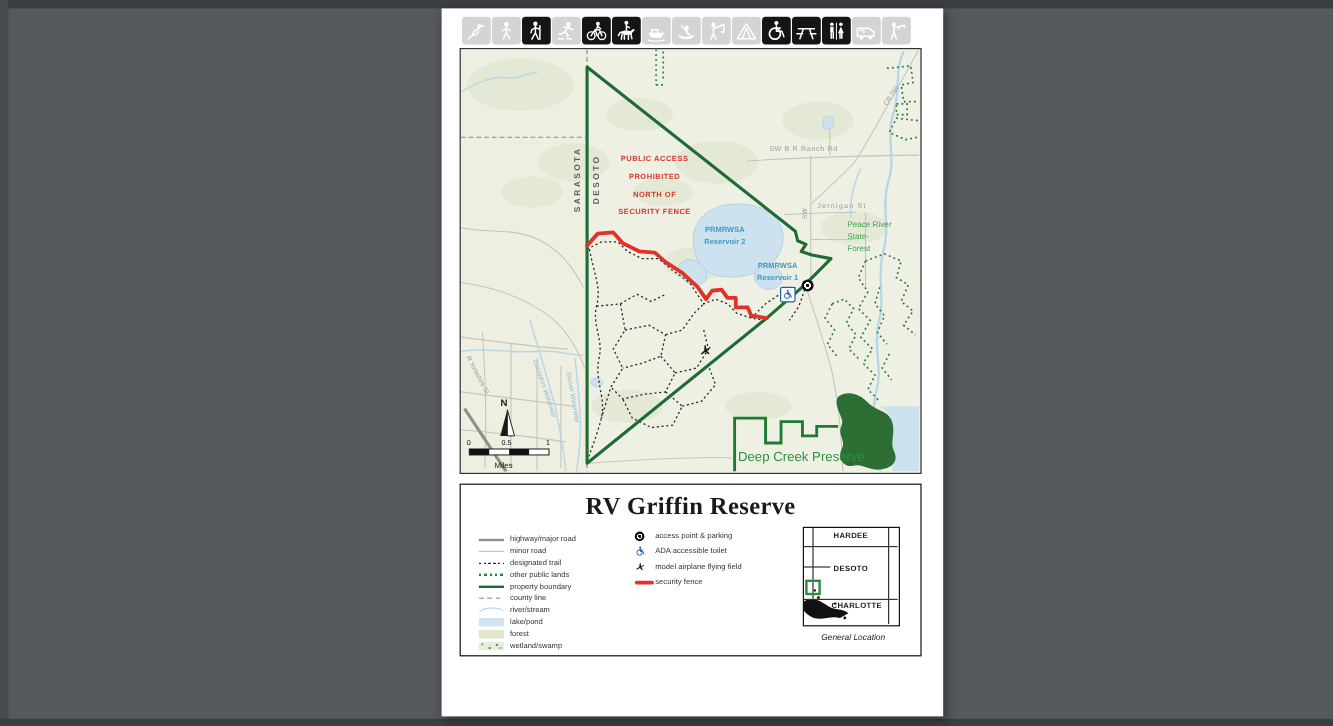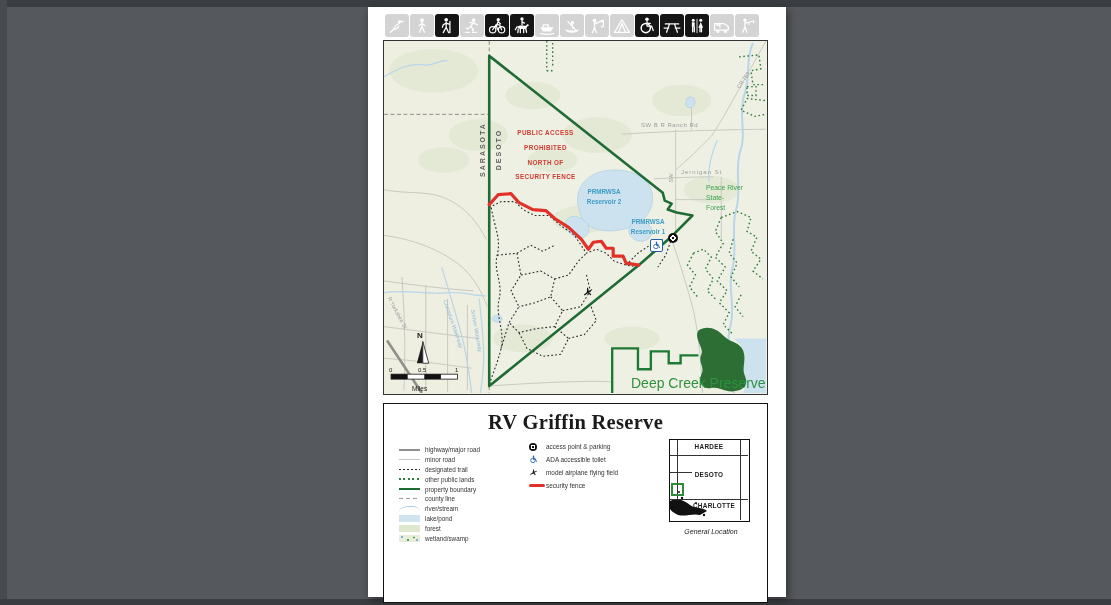--- a/index.html
+++ b/index.html
@@ -37,39 +37,39 @@
   .county.des{left:76px;top:105px;transform:rotate(-90deg);}
   .bluelab{color:#3d9cc6;font-size:6.3px;font-weight:bold;text-align:center;line-height:9.6px;}
   .res2{left:190px;top:146px;width:60px;}
   .res1{left:236px;top:176px;width:56px;}
   .roadlab{color:#9b9b9b;font-size:6px;}
   .ranch{left:257px;top:81px;letter-spacing:.5px;}
   .jernigan{left:297px;top:128px;letter-spacing:1px;}
   .swroad{left:283px;top:134px;transform:rotate(-90deg);font-size:5.5px;}
   .cr769{left:350px;top:36px;transform:rotate(-56deg);font-size:5.5px;}
   .peace{left:322px;top:142px;color:#3da34e;font-size:6.8px;line-height:10px;}
-  .deepcreek{left:231px;top:334px;color:#2f9140;font-size:14px;margin-left:16px;}
+  .deepcreek{left:231px;top:334px;color:#2f9140;font-size:11px;}
   .wway{color:#8fbdd8;font-style:italic;font-size:5.5px;transform-origin:0 0;}
   .cocoplum{left:64px;top:258px;transform:rotate(71deg);}
   .snover{left:92px;top:268px;transform:rotate(80deg);}
   .yorkshire{left:8px;top:255px;transform:rotate(62deg);transform-origin:0 0;color:#9b9b9b;font-size:5.5px;}
   .northN{left:33px;top:290px;font-size:8px;font-weight:bold;color:#1a1a1a;}
   .tick{font-size:6px;color:#1a1a1a;}
   .t0{left:5px;top:326px;}.t05{left:34px;top:326px;}.t1{left:71px;top:326px;}
   .miles{left:28px;top:344px;font-size:6.5px;color:#1a1a1a;}
   .access-dot{position:absolute;left:284px;top:192px;width:10px;height:10px;border-radius:50%;
     background:radial-gradient(circle,#111 0 1.4px,#fff 1.4px 2.8px,#111 2.8px 100%);}
   .map-ada{position:absolute;left:266px;top:198px;width:11px;height:11px;color:#1f5fa8;background:#fff;border:1px solid #1f5fa8;border-radius:2px;}
   .map-ada svg{width:9px;height:9px;display:block;margin:.5px;}
   .map-plane{position:absolute;left:198px;top:245px;width:12px;height:12px;color:#1a1a1a;transform:rotate(-28deg);}
   .map-plane svg{width:12px;height:12px;display:block;}
 
   
   .panel{
-    position:absolute;left:15px;top:396px;width:385px;height:200px;box-sizing:border-box;
+    position:absolute;left:15px;top:396px;width:385px;height:144px;box-sizing:border-box;
     border:1.5px solid #111;background:#fff;
   }
   .ptitle{margin-top:7px;text-align:center;font-family:"Liberation Serif",serif;font-weight:bold;font-size:20.5px;color:#1a1a1a;letter-spacing:.3px;}
   .legend-lines{position:absolute;left:15px;top:41px;}
   .lrow{display:flex;align-items:center;height:9.8px;}
   .sw{width:21px;margin-right:5px;flex:0 0 21px;}
   .ltxt{font-size:6.3px;color:#333;}
   .sw-highway{height:2px;background:#8f8f8f;}
   .sw-minor{height:1px;background:#c6c6c6;}
   .sw-trail{height:1.6px;background:repeating-linear-gradient(90deg,#222 0 2px,transparent 2px 4px);}

